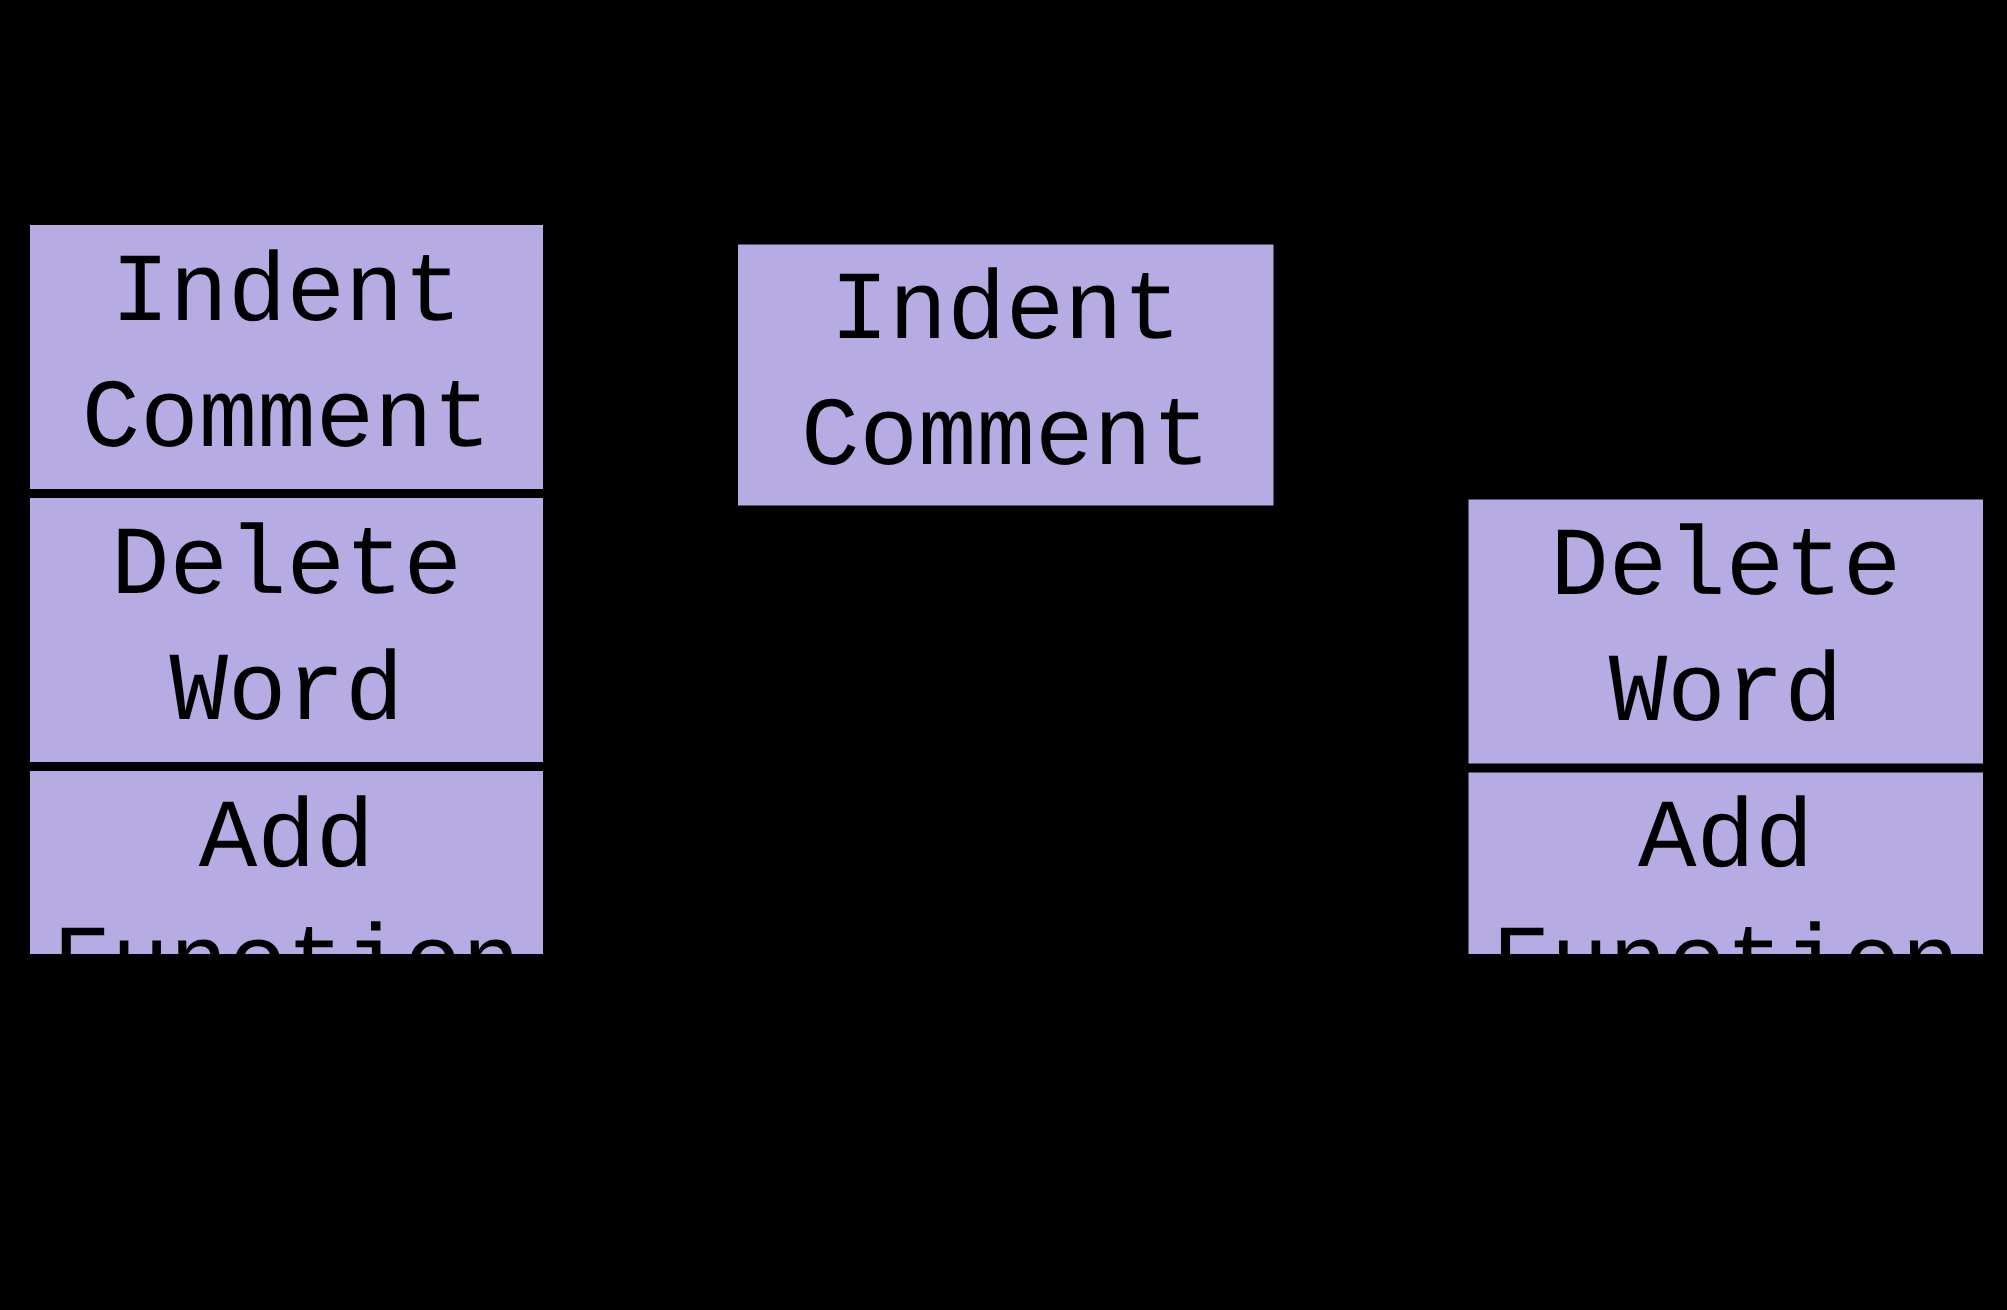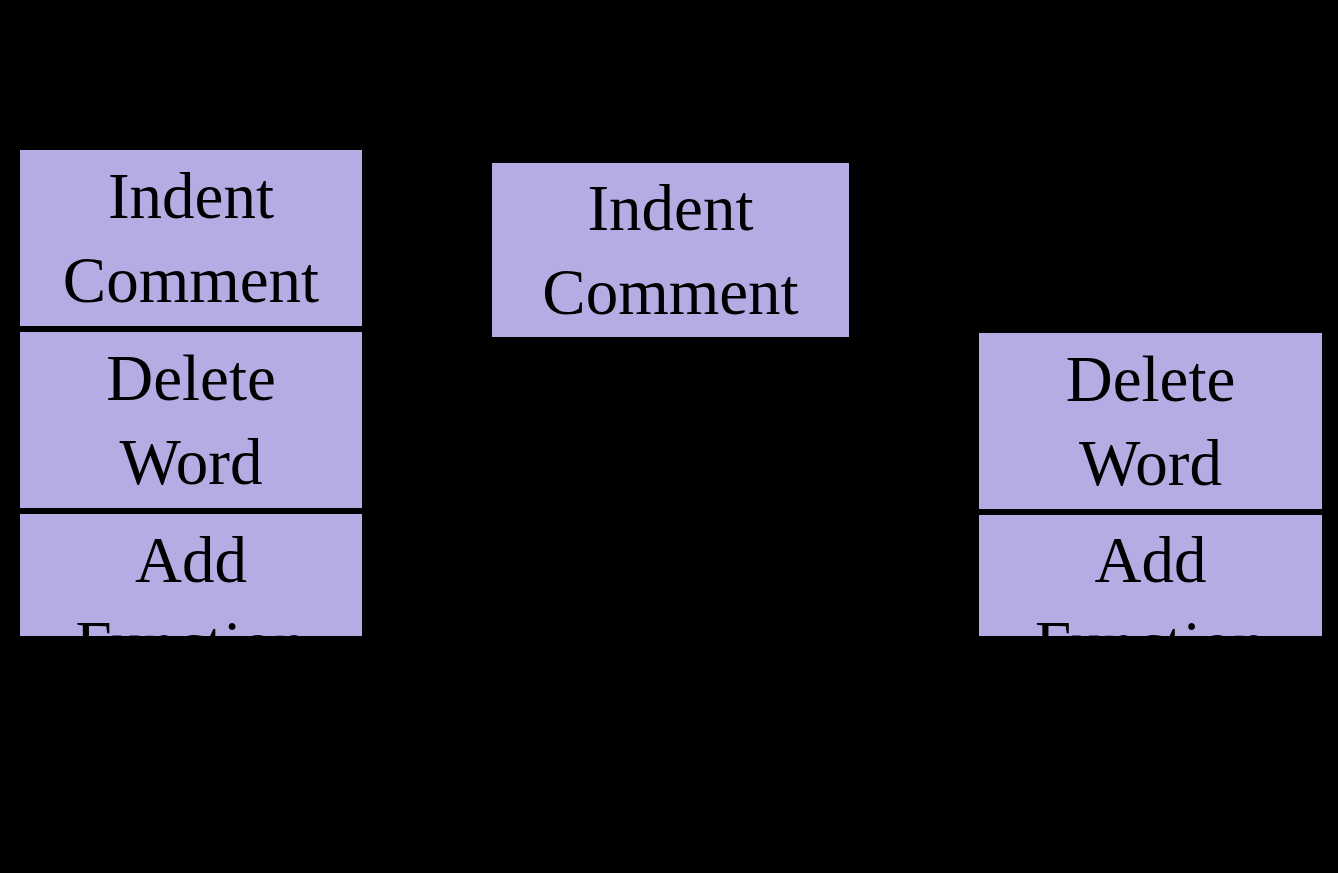--- a/index.html
+++ b/index.html
@@ -6,21 +6,21 @@
     margin: 0;
     padding: 0;
     background: #000000;
   }
   .canvas {
     position: relative;
     width: 1338px;
     height: 636px;
     background: var(--bg-color, #000000);
     overflow: hidden;
-    font-family: Liberation Serif, serif;
+    font-family: Liberation Mono, monospace;
   }
   .stack {
     position: absolute;
     display: flex;
     flex-direction: column;
     gap: 6px; 
   }
   .stack-left {
     left: 20px;
     top: 150px;

